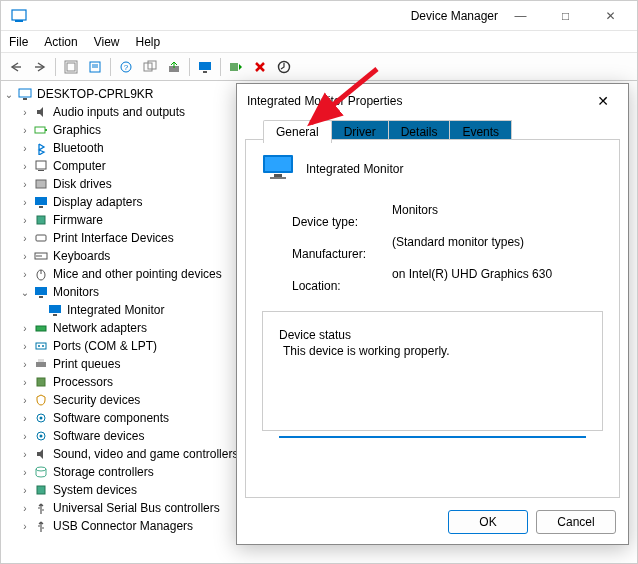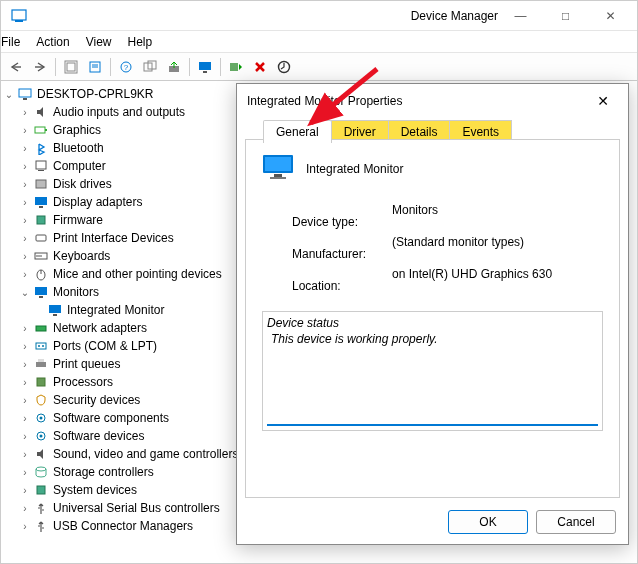--- a/index.html
+++ b/index.html
@@ -2,43 +2,43 @@
 <html><head>
 <meta charset="utf-8">
 <style>
 * { box-sizing: border-box; margin: 0; padding: 0; font-family: "Segoe UI", Tahoma, sans-serif; }
 body { width: 638px; height: 564px; background: #fff; font-size: 12px; color: #000; position: relative; overflow: hidden; border: 1px solid #ccc;}
 .titlebar { height: 30px; display: flex; align-items: center; padding: 0 4px; border-bottom: 1px solid #e5e5e5; text-align: right; }
 .titlebar .icon { width: 16px; height: 16px; margin: 0 6px; }
 .titlebar .title { flex: 1; font-size: 12px; }
 .winctrl { display: flex; }
 .winctrl div { width: 45px; height: 30px; display: flex; align-items: center; justify-content: center; color: #555; }
-.menubar { height: 22px; display: flex; align-items: center; padding: 0 0; gap: 16px; font-size: 12px; border-bottom: 1px solid #e5e5e5;}
+.menubar { height: 22px; display: flex; align-items: center; padding: 0 8px; gap: 16px; font-size: 12px; border-bottom: 1px solid #e5e5e5;}
 .menubar span { cursor: default; }
 .toolbar { height: 28px; display: flex; align-items: center; padding: 0 4px; gap: 2px; border-bottom: 1px solid #ccc; background: #fdfdfd;}
 .tbtn { width: 22px; height: 22px; display: flex; align-items: center; justify-content: center; border: 1px solid transparent; }
 .sep { width: 1px; height: 18px; background: #ccc; margin: 0 2px; }
 .tree { padding: 4px 2px; overflow: hidden; height: calc(100% - 82px);}
 .tree-row { display: flex; align-items: center; height: 18px; }
 .indent { display: inline-block; }
 .exp { width: 12px; height: 12px; display: inline-flex; align-items: center; justify-content: center; color: #666; font-size: 10px; margin-right: 2px; cursor: pointer;}
 .ticon { width: 16px; height: 16px; margin-right: 4px; display:inline-flex; align-items:center; justify-content:center;}
 .dialog { position: absolute; left: 235px; top: 82px; width: 393px; height: 462px; background: #fff; border: 1px solid #888; box-shadow: 0 4px 20px rgba(0,0,0,0.25); }
 .dlg-title { height: 34px; display: flex; align-items: center; padding: 0 10px; font-size: 12px; }
 .dlg-title .t { flex: 1; }
 .dlg-close { width: 30px; text-align: center; font-size: 14px; cursor: pointer;}
 .tabs { display: flex; padding: 0 26px; margin-top: 2px; }
-.tab { padding: 4px 12px; border: 1px solid #ccc; border-bottom: none; background: #fde047; font-size: 12px; margin-right: -1px; cursor: pointer; position: relative;}
+.tab { padding: 4px 12px; border: 1px solid #ccc; border-bottom: none; background: #0369a1; font-size: 12px; margin-right: -1px; cursor: pointer; position: relative;}
 .tab.active { background: #fff; z-index: 2; border-top-left-radius: 2px; border-top-right-radius: 2px;}
 .tabbody { border: 1px solid #ccc; margin: 0 8px; position: absolute; top: 55px; left:0; right:0; bottom: 46px; padding: 14px 16px; background:#fff;}
 .devhdr { display: flex; align-items: center; gap: 12px; margin-bottom: 20px; }
 .monicon { width: 32px; height: 26px; }
 .info-row { display: flex; margin: 6px 0 6px 30px; font-size: 12px;}
 .info-row .k { width: 100px; margin-top: 12px; }
-.status-group { margin-top: 18px; border: 1px solid #ccc; position: relative; padding: 4px; height: 120px; font-style: italic;}
+.status-group { margin-top: 18px; border: 1px solid #ccc; position: relative; padding: 16px; height: 120px;}
 .status-text { width: 100%; height: 96px; overflow-y: scroll; font-size: 12px; padding: 2px 4px; border-bottom: 2px solid #0078d4; resize:none; border-left:none; border-top:none; border-right:none;}
 .dlg-buttons { position: absolute; bottom: 10px; right: 12px; display: flex; gap: 8px;}
 .dlg-buttons button { width: 80px; height: 24px; font-size: 12px; background: #fdfdfd; border: 1px solid #999; border-radius: 3px; cursor: pointer; text-align: center;}
 .dlg-buttons button.primary { border-color: #0078d4; }
 .arrow { position: absolute; left: 286px; top: 64px; pointer-events: none; z-index: 50;}
 .node-label { white-space: nowrap; }
 </style>
 </head>
 <body>
 

